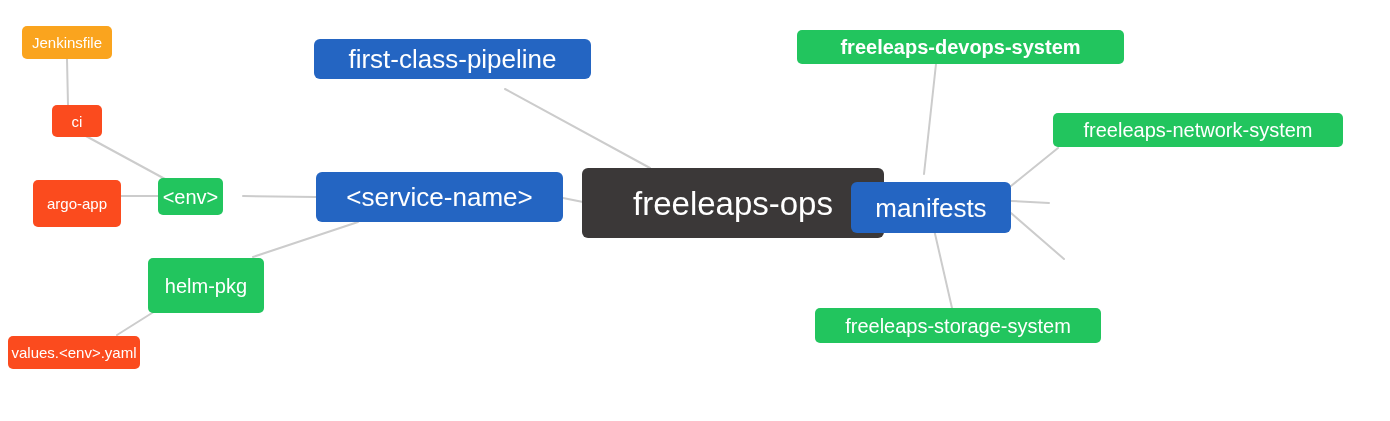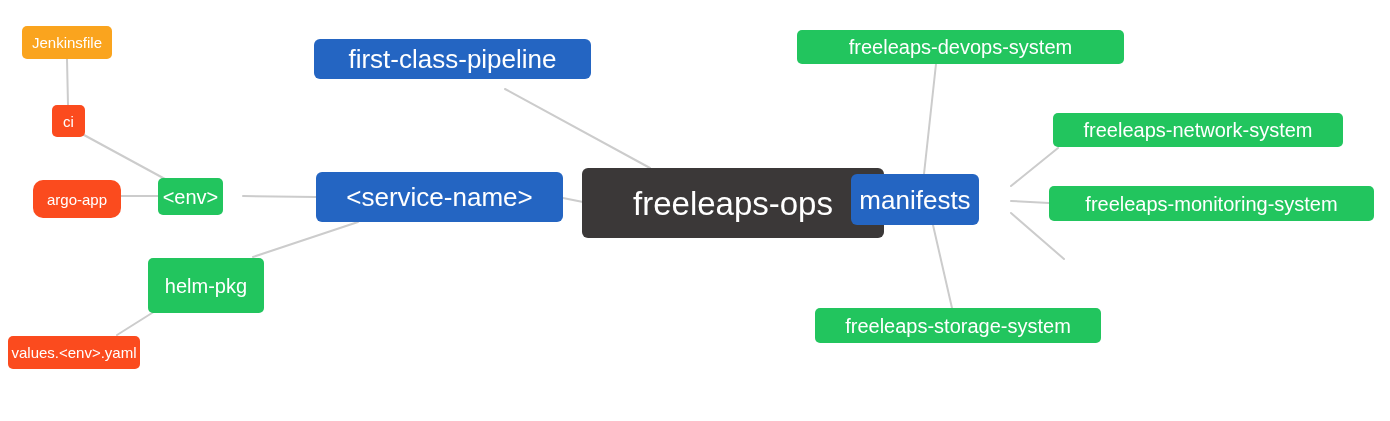--- a/index.html
+++ b/index.html
@@ -49,40 +49,39 @@
     <line x1="845" y1="202" x2="852" y2="200"></line>
     <line x1="936" y1="64" x2="924" y2="174"></line>
     <line x1="1011" y1="186" x2="1058" y2="148"></line>
     <line x1="1011" y1="201" x2="1049" y2="203"></line>
     <line x1="1011" y1="213" x2="1064" y2="259"></line>
     <line x1="933" y1="225" x2="952" y2="308"></line>
   </svg>
 
   <div class="node orange fs-s" style="left:22px;  top:26px;  width:90px;  height:33px;">Jenkinsfile</div>
 
-  <div class="node red fs-s" style="left:52px;  top:105px; width:33px;  height:32px;">ci</div>
+  <div class="node red fs-s" style="left:52px;  top:105px; width:50px;  height:32px;">ci</div>
 
-  <div class="node red fs-s" style="left:33px;  top:180px; width:88px;  height:38px;border-radius:10px;">argo-app</div>
+  <div class="node red fs-s" style="left:33px;  top:180px; width:88px;  height:47px;">argo-app</div>
 
   <div class="node green fs-m" style="left:158px; top:178px; width:65px;  height:37px;">&lt;env&gt;</div>
 
   <div class="node green fs-m" style="left:148px; top:258px; width:116px; height:55px;">helm-pkg</div>
 
   <div class="node red fs-s" style="left:8px;   top:336px; width:132px; height:33px;">values.&lt;env&gt;.yaml</div>
 
   <div class="node blue fs-l" style="left:314px; top:39px;  width:277px; height:40px;">first-class-pipeline</div>
 
   <div class="node blue fs-l" style="left:316px; top:172px; width:247px; height:50px;">&lt;service-name&gt;</div>
 
   <div class="node dark fs-xl" style="left:582px; top:168px; width:302px; height:70px;">freeleaps-ops</div>
 
-  <div class="node blue fs-l" style="left:851px; top:174px; width:128px; height:51px;">manifests</div>
+  <div class="node blue fs-l" style="left:851px; top:182px; width:160px; height:51px;">manifests</div>
 
-  <div class="node green fs-m" style="left:797px; top:30px;  width:327px; height:34px;">freeleaps-devops-system</div>
+  <div class="node green fs-m" style="left:797px; top:30px;  width:327px; height:34px;font-weight:bold;">freeleaps-devops-system</div>
 
   <div class="node green fs-m" style="left:1053px;top:113px; width:290px; height:34px;">freeleaps-network-system</div>
 
-  <div class="node green fs-m" style="left:1049px;top:186px; width:325px; height:35px;">freeleaps-monitoring-system</div>
 
 
   <div class="node green fs-m" style="left:815px; top:308px; width:286px; height:35px;">freeleaps-storage-system</div>
 
 </div>
 
 </body></html>

